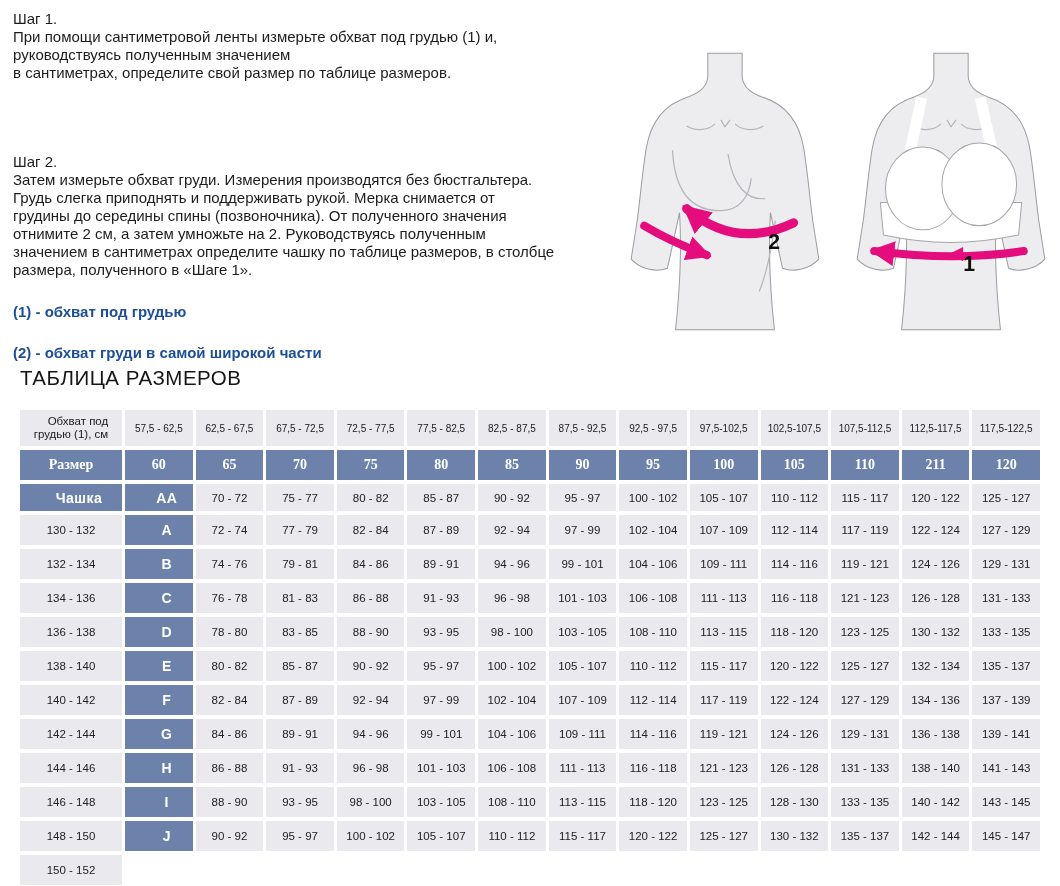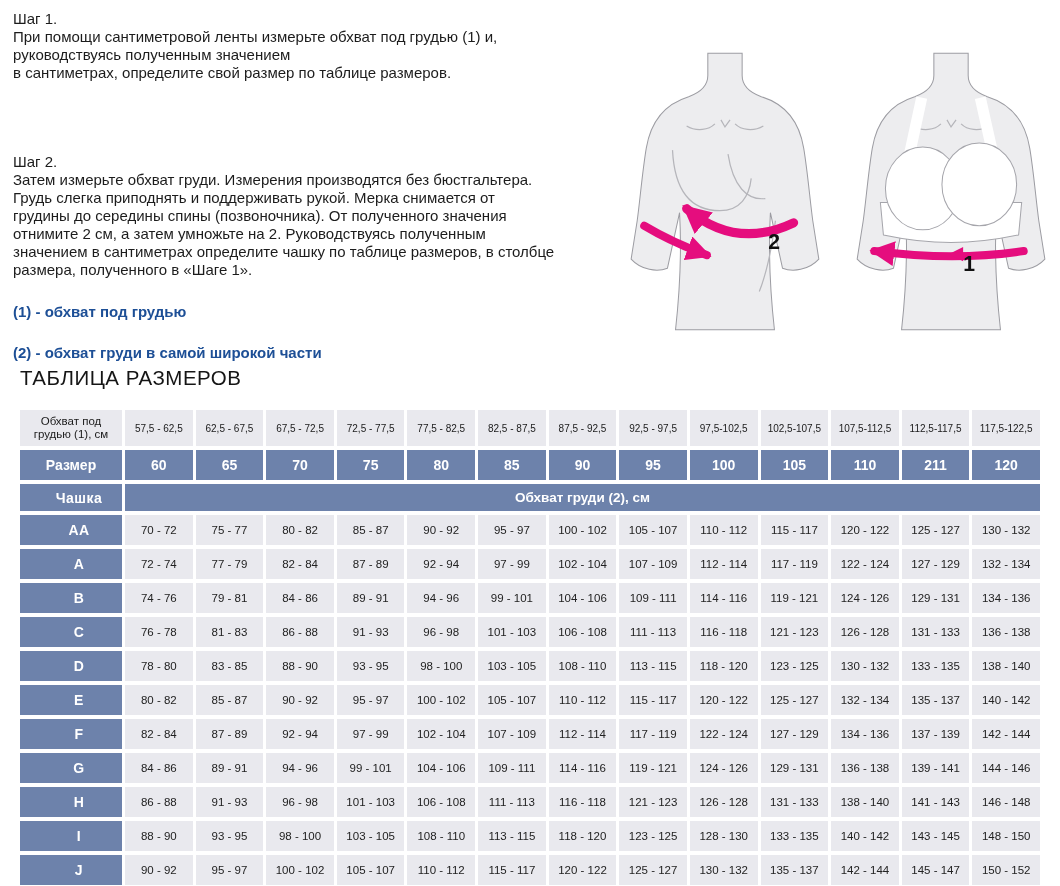--- a/index.html
+++ b/index.html
@@ -32,24 +32,24 @@
   }
   .figure{position:absolute;left:616px;top:48px;width:444px;height:290px;}
   .size-table{
     position:absolute;left:20px;top:410px;width:1020px;
     display:grid;
     grid-template-columns:102px repeat(13,1fr);
     grid-template-rows:36px 30px 27px repeat(11,30px);
     column-gap:3px;row-gap:4px;
   }
   .c{display:flex;align-items:center;justify-content:center;text-align:center;}
-  .h-corner{background:var(--cell-gray);font-size:11.5px;line-height:13.5px;white-space:pre-line;color:#1a1a1a;}
+  .h-corner{background:var(--cell-gray);font-size:11.5px;line-height:13.5px;white-space:pre-line;color:#1a1a1a;text-align:right;}
   .h-range{background:var(--cell-gray);font-size:10px;color:#1a1a1a;}
   .blue{background:var(--table-blue);color:#ffffff;font-weight:bold;}
-  .h-size{font-size:14px;}
+  .h-size{font-size:14px;font-family:Liberation Serif, serif;}
   .cup{font-size:14px;letter-spacing:.5px;padding-left:16px;}
   .span-cell{grid-column:2 / -1;font-size:13.5px;}
   .val{background:var(--cell-gray);font-size:11.5px;color:#222222;}
 </style>
 </head>
 <body>
 
 <div class="step step1">Шаг 1.
 При помощи сантиметровой ленты измерьте обхват под грудью (1) и,
 руководствуясь полученным значением
@@ -122,21 +122,20 @@
     <div class="c blue h-size">80</div>
     <div class="c blue h-size">85</div>
     <div class="c blue h-size">90</div>
     <div class="c blue h-size">95</div>
     <div class="c blue h-size">100</div>
     <div class="c blue h-size">105</div>
     <div class="c blue h-size">110</div>
     <div class="c blue h-size">211</div>
     <div class="c blue h-size">120</div>
     <div class="c blue cup">Чашка</div>
-    <div class="c blue span-cell">Обхват груди (2), см</div>
     <div class="c blue cup">AA</div>
     <div class="c val">70 - 72</div>
     <div class="c val">75 - 77</div>
     <div class="c val">80 - 82</div>
     <div class="c val">85 - 87</div>
     <div class="c val">90 - 92</div>
     <div class="c val">95 - 97</div>
     <div class="c val">100 - 102</div>
     <div class="c val">105 - 107</div>
     <div class="c val">110 - 112</div>

